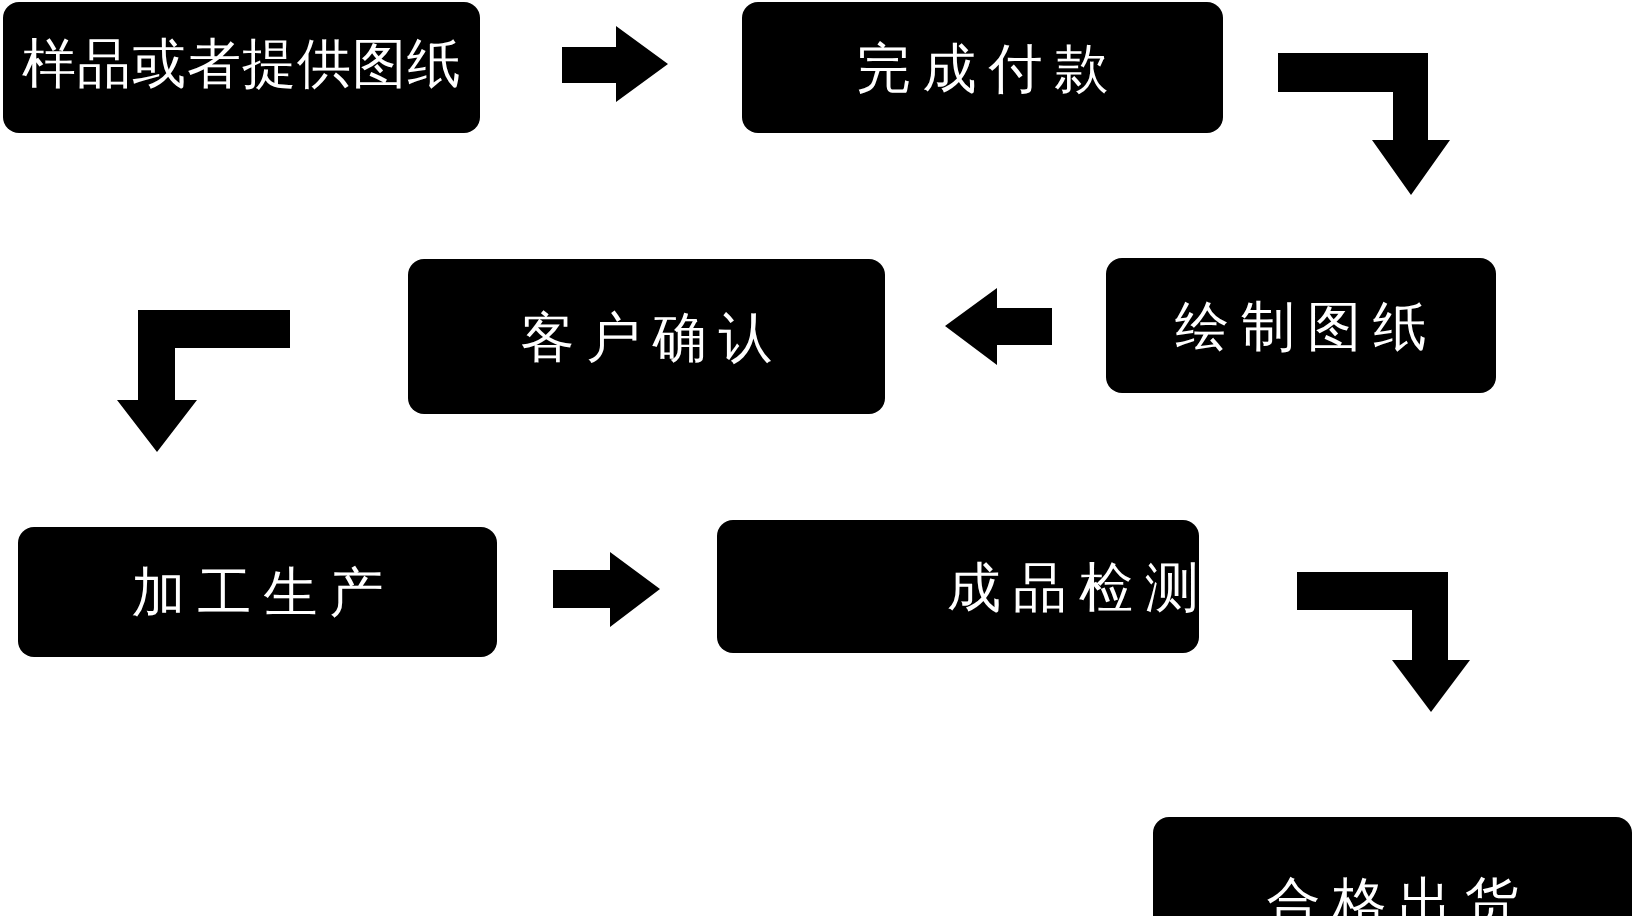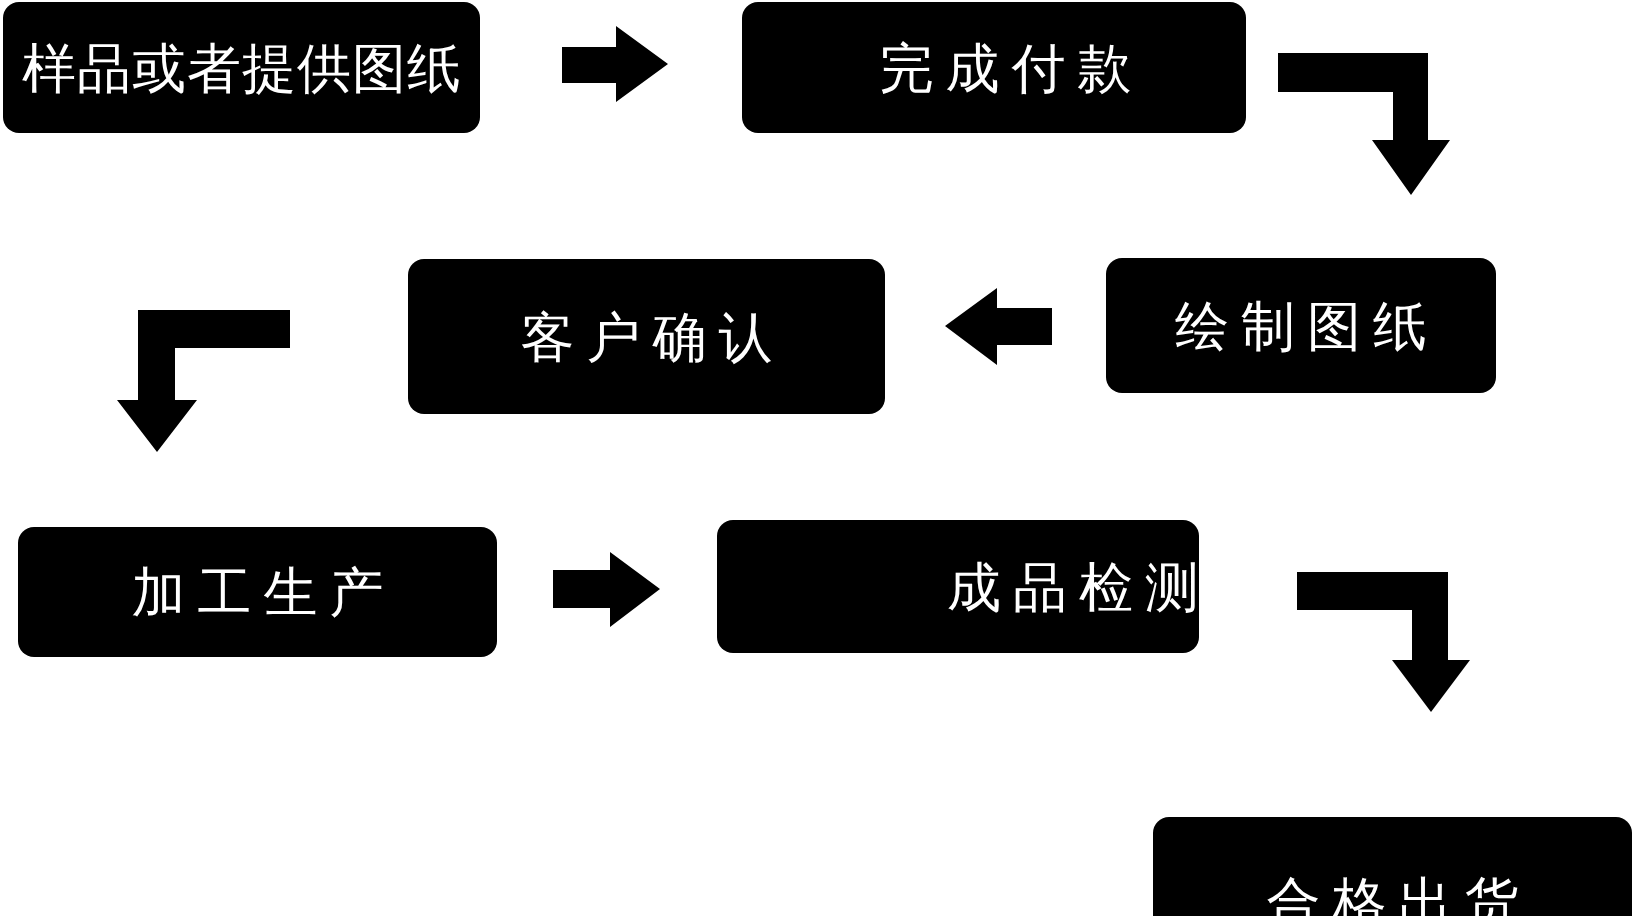--- a/index.html
+++ b/index.html
@@ -29,22 +29,22 @@
   }
   .node span {
     letter-spacing: 12px;
     margin-right: -12px; 
   }
   .node.tight span {
     letter-spacing: 1px;
     margin-right: -1px;
   }
   
-  #n1 { left: 3px;    top: 2px;   width: 477px; height: 131px; }
-  #n2 { left: 742px;  top: 2px;   width: 481px; height: 131px; padding-left: 23px; }
+  #n1 { left: 3px;    top: 2px;   width: 477px; height: 131px; font-family: Liberation Mono, monospace; }
+  #n2 { left: 742px;  top: 2px;   width: 481px; height: 131px; }
   #n3 { left: 1106px; top: 258px; width: 390px; height: 135px; }
   #n4 { left: 408px;  top: 259px; width: 477px; height: 155px; }
   #n5 { left: 18px;    top: 527px; width: 479px; height: 130px; }
   #n6 { left: 717px;  top: 520px; width: 482px; height: 133px; justify-content: flex-end; }
   #n7 { left: 1153px; top: 781px; width: 479px; height: 170px; margin-top: 36px; }
   .arrow {
     position: absolute;
     display: block;
   }
   .arrow polygon { fill: #000000; }

